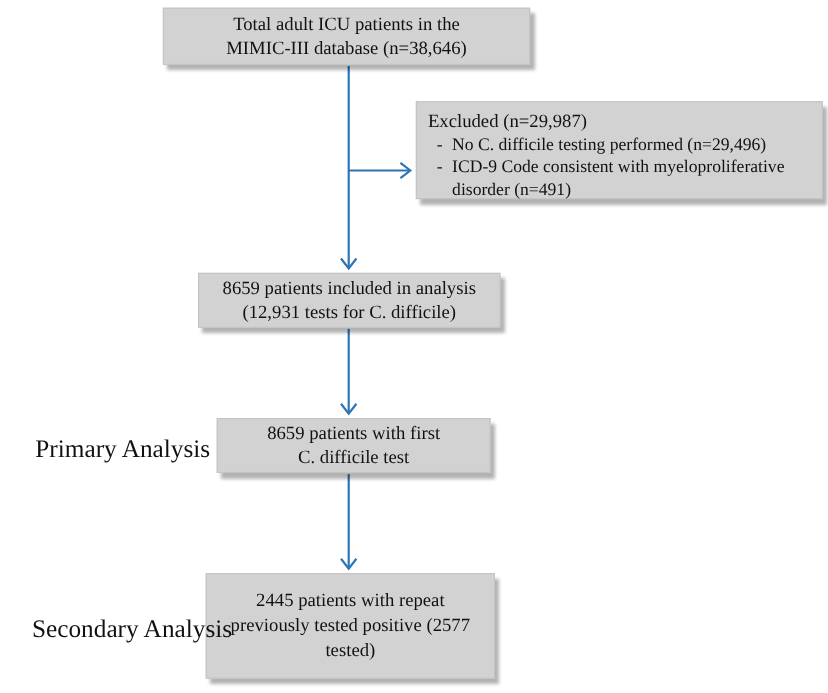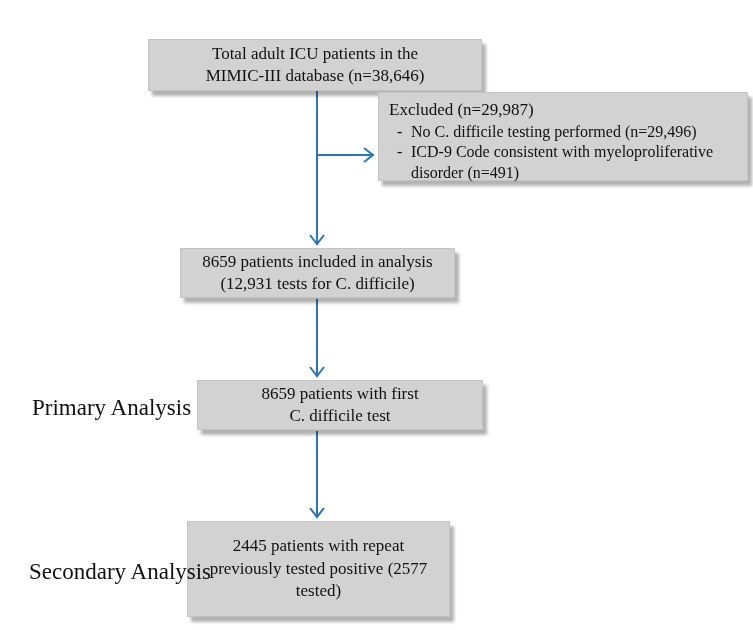--- a/index.html
+++ b/index.html
@@ -33,28 +33,28 @@
     box-shadow: 4px 5px 3px rgba(0,0,0,0.30);
     display: flex;
     flex-direction: column;
     justify-content: center;
     align-items: center;
     text-align: center;
     font-size: 17px;
     line-height: 1.32;
     box-sizing: border-box;
   }
-  .box-total     { left: 148px; top: 7px;   width: 334px; height: 52px; margin-top: 32px; }
+  .box-total     { left: 148px; top: 7px;   width: 334px; height: 52px; }
   .box-excluded  {
     left: 378px; top: 92px; width: 370px; height: 89px;
     justify-content: flex-start; align-items: stretch; text-align: left;
     padding: 6px 20px 6px 10px; font-size: 16px; line-height: 1.28;
   }
   .box-included  { left: 180px; top: 248px; width: 275px; height: 50px; }
-  .box-primary   { left: 197px; top: 380px; width: 286px; height: 50px; font-family: Liberation Serif, serif; }
+  .box-primary   { left: 197px; top: 380px; width: 249px; height: 50px; font-family: Liberation Serif, serif; }
   .box-secondary { left: 187px; top: 521px; width: 263px; height: 96px; }
   .excluded-title { font-size: 17px; margin-bottom: 1px; }
   .bullet-row { display: flex; }
   .bullet-marker { width: 14px; margin-left: 8px; flex: 0 0 auto; }
   .bullet-text { flex: 1 1 auto; }
   .side-label {
     position: absolute;
     font-size: 23px;
     white-space: nowrap;
     margin-left: 17px;

